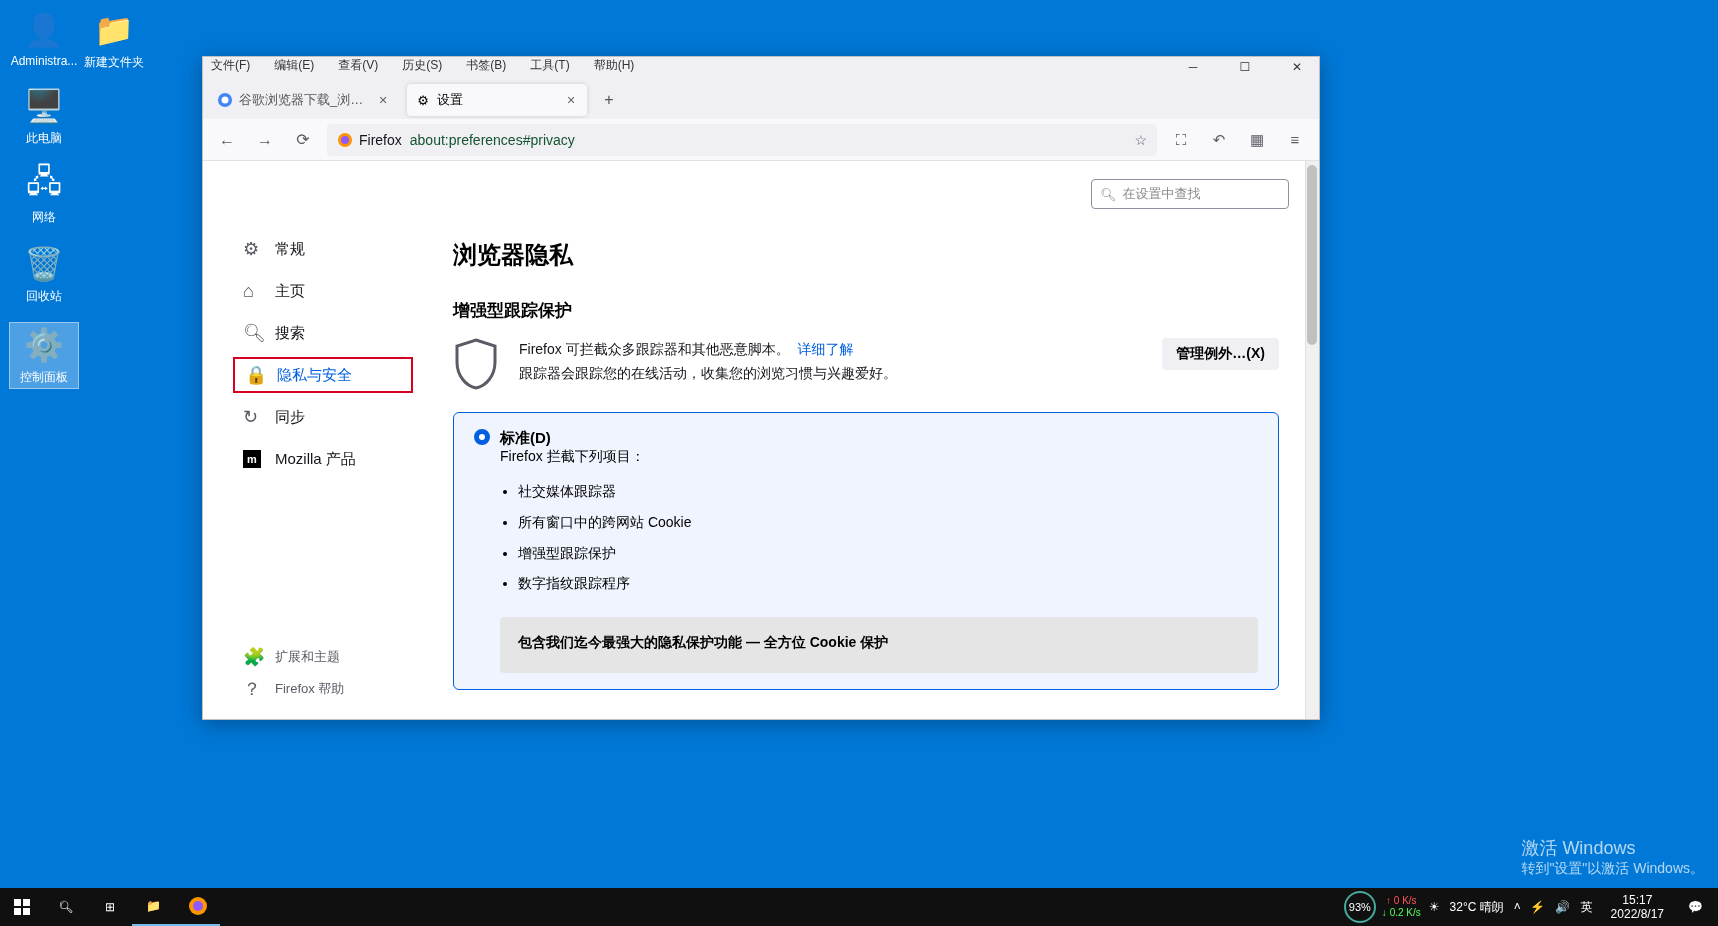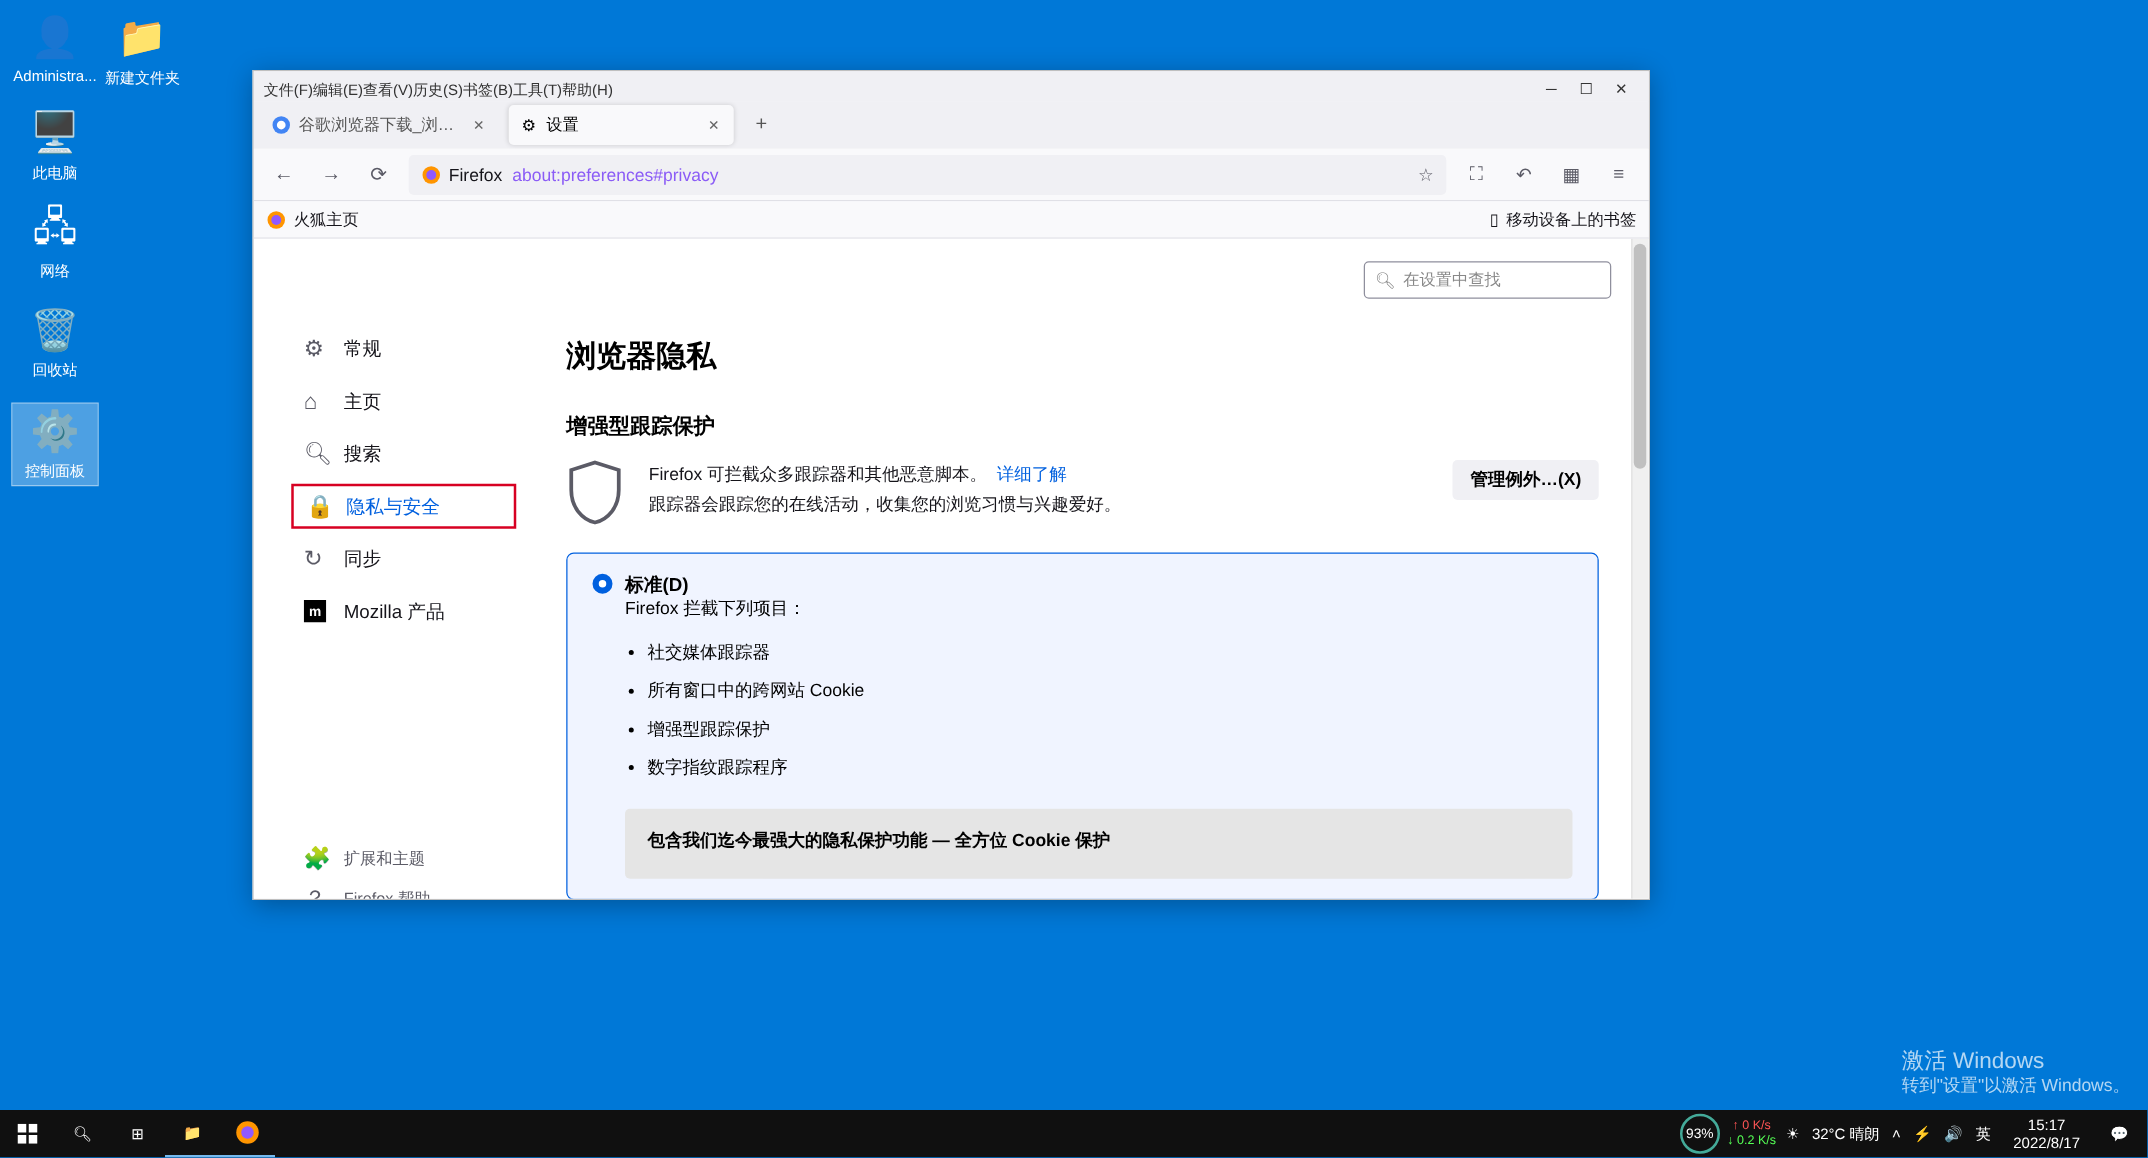--- a/index.html
+++ b/index.html
@@ -8,40 +8,40 @@
 .desktop-icon .ico { width: 40px; height: 40px; margin-bottom: 4px; display: flex; align-items: center; justify-content: center; font-size: 32px; }
 .desktop-icon.selected { background: rgba(255,255,255,0.3); outline: 1px solid rgba(255,255,255,0.6); padding: 2px; }
 .col1 { position: absolute; left: 10px; top: 10px; }
 .col2 { position: absolute; left: 80px; top: 10px; }
 .single-col .desktop-icon { display: flex; }
 
 
 .firefox { position: absolute; left: 202px; top: 56px; width: 1118px; height: 664px; background: #f9f9fb; border: 1px solid #bfbfbf; box-shadow: 0 4px 20px rgba(0,0,0,0.3); display: flex; flex-direction: column; }
 
 
-.menubar { height: 24px; background: #f0f0f4; display: flex; align-items: flex-end; padding: 0 8px; font-size: 12px; gap: 0; color: #333; }
+.menubar { height: 24px; background: #f0f0f4; display: flex; align-items: flex-start; padding: 0 8px; font-size: 12px; gap: 24px; color: #333; }
 .menubar .spacer { flex: 1; }
 .winbtn { width: 28px; height: 20px; display: flex; align-items: center; justify-content: center; cursor: pointer; font-size: 12px; }
 
 
 .tabstrip { height: 38px; background: #f0f0f4; display: flex; align-items: center; padding: 0 6px; gap: 8px; }
 .tab { height: 32px; padding: 0 8px; display: flex; align-items: center; gap: 6px; font-size: 13px; border-radius: 4px; min-width: 180px; max-width: 190px; cursor: pointer; }
 .tab.inactive { color: #555; }
 .tab.active { background: #f9f9fb; box-shadow: 0 0 4px rgba(0,0,0,0.15); }
 .tab .favicon { width: 16px; height: 16px; flex-shrink: 0; display: flex; align-items: center; justify-content: center; font-size: 13px; }
 .tab .label { flex: 1; overflow: hidden; white-space: nowrap; text-overflow: ellipsis; }
 .tab .close { width: 16px; height: 16px; display: flex; align-items: center; justify-content: center; font-size: 11px; color: #666; }
 .newtab { width: 28px; height: 28px; display: flex; align-items: center; justify-content: center; font-size: 16px; color: #555; cursor: pointer; }
 
 
 .toolbar { height: 42px; background: #f9f9fb; display: flex; align-items: center; padding: 0 10px; gap: 10px; border-bottom: 1px solid #e0e0e6; }
 .navbtn { width: 28px; height: 28px; display: flex; align-items: center; justify-content: center; color: #5b5b66; font-size: 16px; cursor: pointer; }
 .urlbar { flex: 1; height: 32px; background: #f0f0f4; border-radius: 4px; display: flex; align-items: center; padding: 0 10px; gap: 8px; font-size: 14px; }
 .urlbar .prefix { color: #15141a; font-weight: 500; display: flex; align-items: center; gap: 6px; }
-.urlbar .url { color: #8b5cf6; }
+.urlbar .url { color: #14532d; }
 .urlbar .star { margin-left: auto; color: #5b5b66; }
 .tbicon { width: 28px; height: 28px; display: flex; align-items: center; justify-content: center; color: #5b5b66; font-size: 15px; cursor: pointer; }
 
 
 .bookbar { height: 30px; background: #f9f9fb; display: flex; align-items: center; padding: 0 10px; font-size: 13px; border-bottom: 1px solid #e0e0e6; justify-content: space-between; }
 .bookitem { display: flex; align-items: center; gap: 6px; cursor: pointer; color: #15141a; }
 
 
 .content { flex: 1; display: flex; background: #fff; overflow: hidden; position: relative; }
 .scrollbar { position: absolute; right: 0; top: 0; width: 14px; height: 100%; background: #f0f0f0; border-left: 1px solid #e0e0e0; }
@@ -174,33 +174,20 @@
       </span>
       <span class="url">about:preferences#privacy</span>
       <span class="star">☆</span>
     </div>
     <div class="tbicon">⛶</div>
     <div class="tbicon">↶</div>
     <div class="tbicon">▦</div>
     <div class="tbicon">≡</div>
   </div>
 
-  <div class="bookbar">
-    <div class="bookitem">
-      <svg width="16" height="16" viewBox="0 0 16 16">
-          <circle cx="8" cy="8" r="7" fill="#ff9500"></circle>
-          <circle cx="8" cy="8" r="4" fill="#9059ff"></circle>
-        </svg>
-      <span>火狐主页</span>
-    </div>
-    <div class="bookitem">
-      <span>▯</span>
-      <span>移动设备上的书签</span>
-    </div>
-  </div>
 
   <div class="content">
     <div class="sidebar">
       <div class="side-item">
           <span class="sicon">⚙</span>
           <span>常规</span>
         </div>
       <div class="side-item">
           <span class="sicon">⌂</span>
           <span>主页</span>

